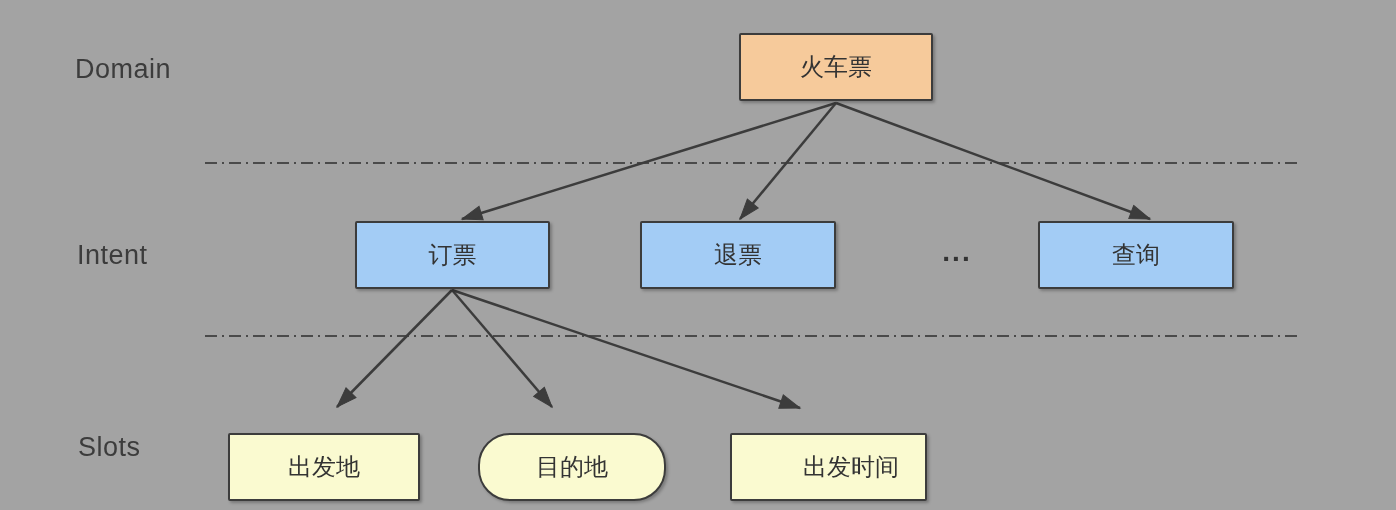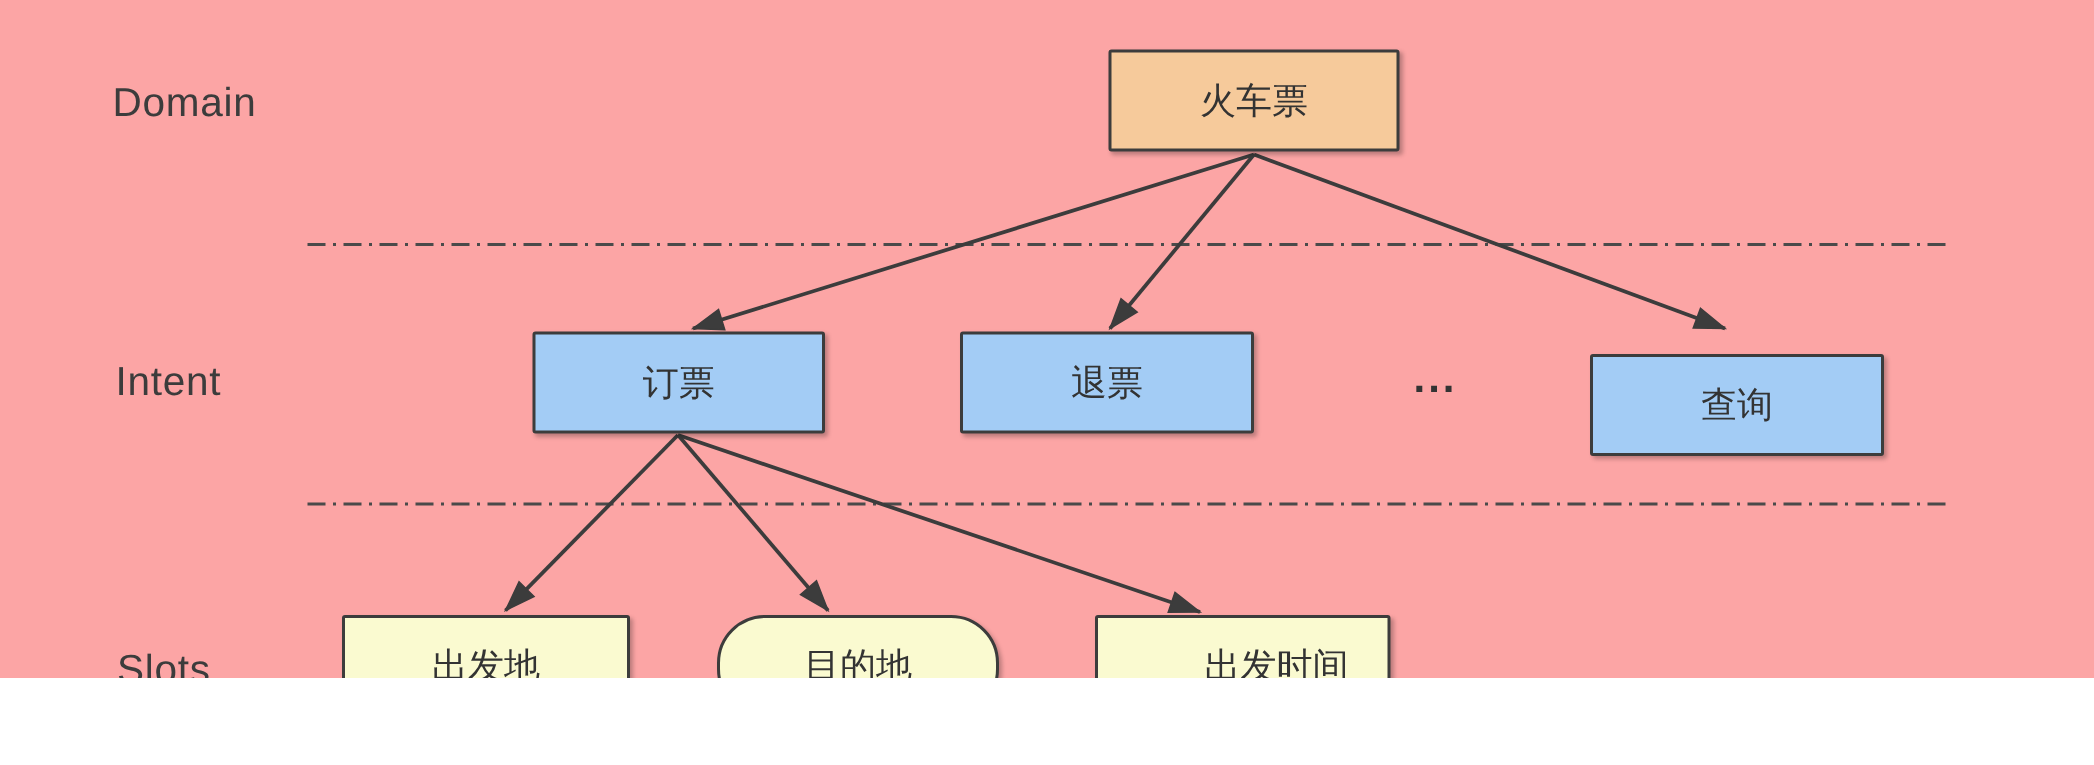--- a/index.html
+++ b/index.html
@@ -4,22 +4,22 @@
 <style>
   html, body {
     margin: 0;
     padding: 0;
     background: #ffffff;
     font-family: "Liberation Sans", "DejaVu Sans", sans-serif;
   }
   .canvas {
     position: relative;
     width: 1396px;
-    height: 452px;
-    background: #fca5a5;
+    height: 510px;
+    background: #a3a3a3;
     overflow: hidden;
   }
   .edges-svg {
     position: absolute;
     left: 0;
     top: 0;
     width: 1396px;
     height: 510px;
   }
   .row-label {
@@ -36,21 +36,21 @@
     border-radius: 2px;
     display: flex;
     align-items: center;
     justify-content: center;
     font-size: 24px;
     color: #333333;
     box-shadow: 2px 2px 3px rgba(0,0,0,0.25);
   }
   .node-domain { background: #F6CA9B; justify-content: center; }
   .node-intent { background: #A3CCF5; }
-  .node-slot   { background: #FAFAD0; }
+  .node-slot   { background: #FAFAD0; margin-top: 23px; }
   .ellipsis {
     position: absolute;
     transform: translate(-50%, -50%);
     font-size: 28px;
     font-weight: bold;
     color: #333333;
     letter-spacing: 2px;
   }
 </style>
 </head>
@@ -85,21 +85,21 @@
     <span>火车票</span>
   </div>
 
   <div class="node node-intent" style="left:355px; top:221px; width:195px; height:68px;">
     <span>订票</span>
   </div>
   <div class="node node-intent" style="left:640px; top:221px; width:196px; height:68px;">
     <span>退票</span>
   </div>
   <div class="ellipsis" style="left:957px; top:252px;">...</div>
-  <div class="node node-intent" style="left:1060px; top:221px; width:196px; height:68px;margin-top:15px;">
+  <div class="node node-intent" style="left:1038px; top:221px; width:196px; height:68px;">
     <span>查询</span>
   </div>
 
   <div class="node node-slot" style="left:228px; top:410px; width:192px; height:68px;">
     <span>出发地</span>
   </div>
   <div class="node node-slot" style="left:478px; top:410px; width:188px; height:68px;border-radius:32px;">
     <span>目的地</span>
   </div>
   <div class="node node-slot" style="left:730px; top:410px; width:197px; height:68px;padding-left:45px;">

